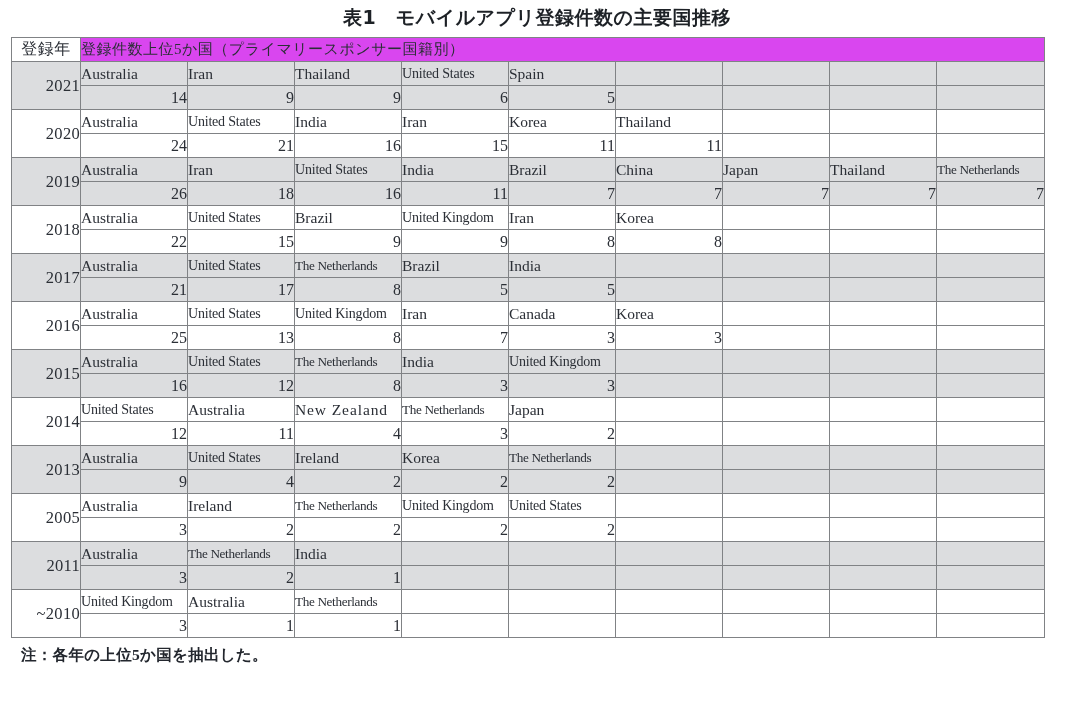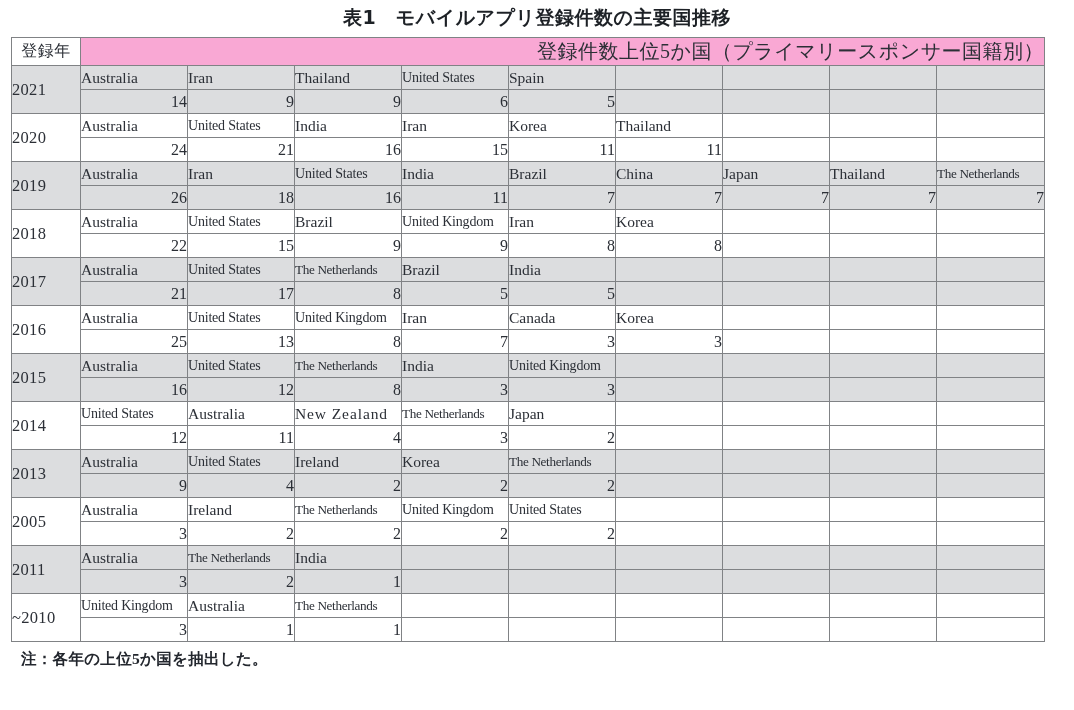--- a/index.html
+++ b/index.html
@@ -67,30 +67,30 @@
 
   
   td.hdr-year {
     text-align: center;
     background: #ffffff;
     height: 30px;
     font-size: 16px;
     letter-spacing: 0.5px;
   }
   td.hdr-span {
+    text-align: left;
+    background: #d946ef;
+    height: 30px;
+    font-size: 15px;
+    letter-spacing: 0.5px;
+  }
+
+  
+  td.year-cell {
     text-align: right;
-    background: #f9a8d4;
-    height: 30px;
-    font-size: 20px;
-    letter-spacing: 0.5px;
-  }
-
-  
-  td.year-cell {
-    text-align: left;
     font-size: 16.5px;
     letter-spacing: 0.3px;
   }
 
   
   td.name {
     text-align: left;
     padding: 0 2px 0 3px;
     font-size: 15.5px;
   }

